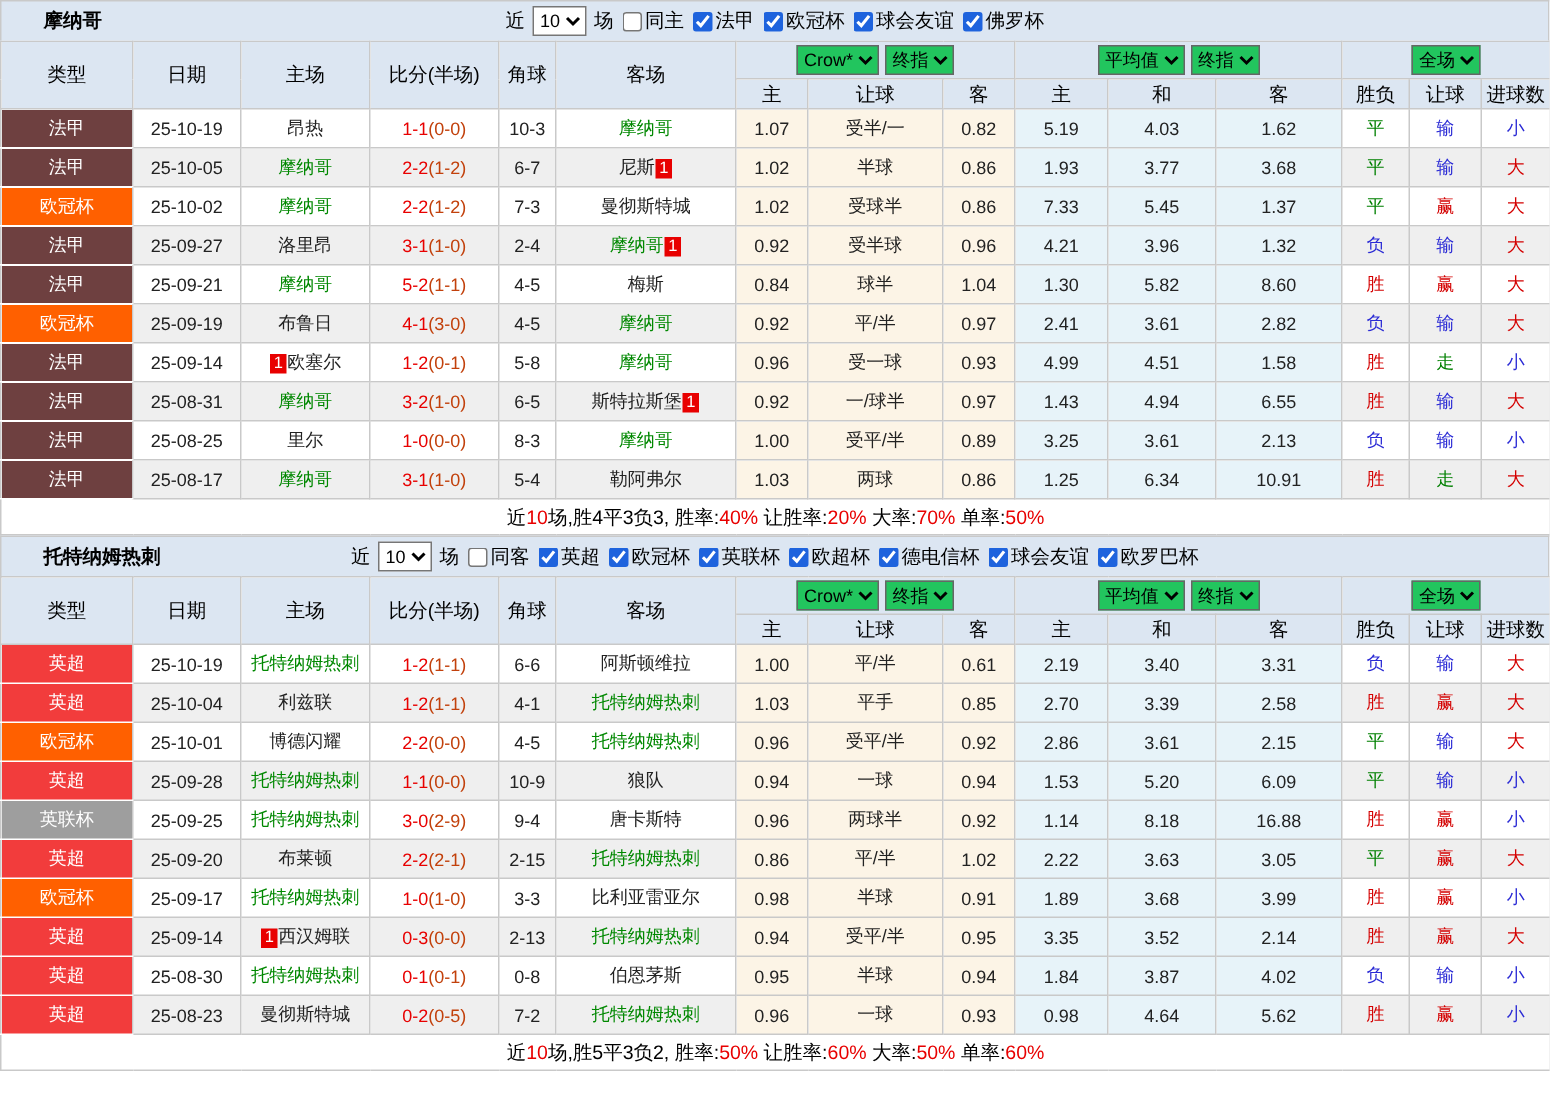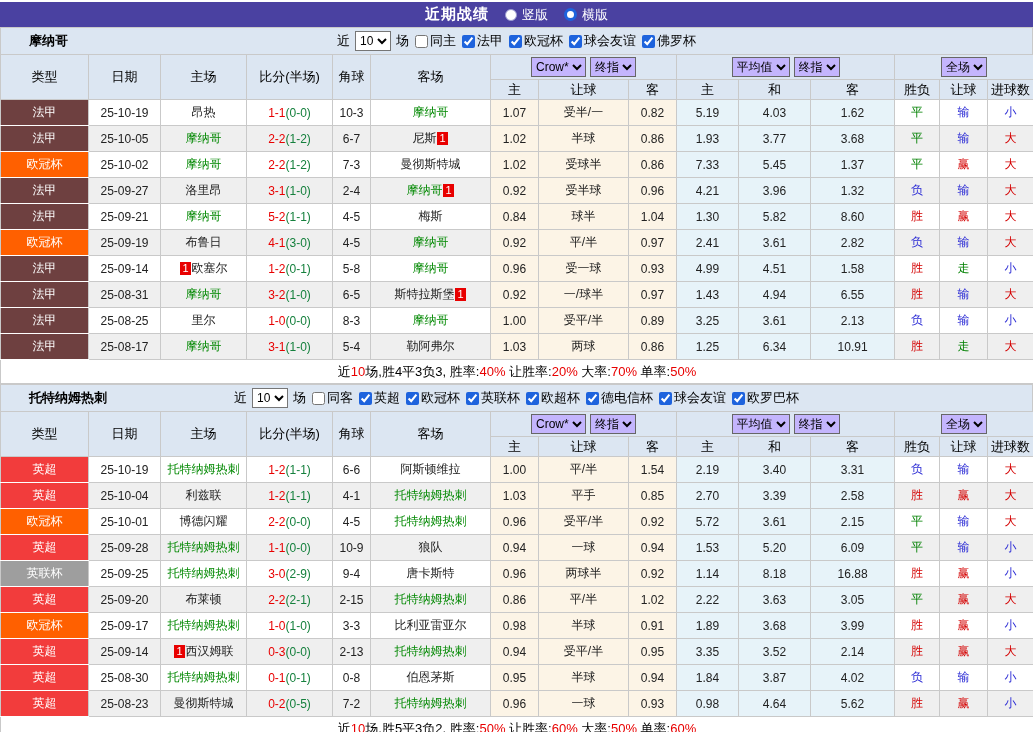--- a/index.html
+++ b/index.html
@@ -16,48 +16,37 @@
   .filter-controls{margin:0 auto;display:flex;align-items:center;gap:3px;}
   .filter-controls select{height:20px;font-size:12px;border:1px solid #767676;background:#fff;}
   .cb{display:inline-flex;align-items:center;gap:1px;margin-left:3px;cursor:pointer;}
   .cb input{width:13px;height:13px;accent-color:#1e63dd;margin:0 1px 0 0;}
 
   table.tbl{width:1033px;border-collapse:collapse;table-layout:fixed;font-size:12px;color:#222;}
   .tbl th,.tbl td{border:1px solid #c9c9c9;text-align:center;padding:0;white-space:nowrap;overflow:hidden;}
   .tbl thead th{background:var(--panel,#dce6f2);font-weight:normal;font-size:13px;color:#000;}
   .tbl thead tr.h1 th{height:24px;}
   .tbl thead tr.h2 th{height:19px;}
-  .hsel{height:20px;font-size:12px;border:1px solid #666;background:#c4b5fd;margin:0 2px;vertical-align:middle;}
+  .hsel{height:20px;font-size:12px;border:1px solid #666;background:#22c55e;margin:0 2px;vertical-align:middle;}
   .tbl tbody td{height:25px;}
   .tbl tbody tr.alt td{background:var(--stripe,#efefef);}
   .tbl td.c-crow{background:var(--crow,#fcf4e6) !important;}
   .tbl td.c-avg{background:var(--avg,#e7f3f9) !important;}
   .league-cell{color:#fff;border-bottom-color:#fff !important;}
   .team-green{color:var(--green,#008800);}
   .ft{color:var(--scorered,#e80000);}
-  .ht{color:#15803d;}
+  .ht{color:#c2410c;}
   .badge{display:inline-block;background:var(--badgered,#e80000);color:#fff;font-size:11px;line-height:13px;padding:0 2px;margin:0 1px;}
   .tbl tfoot td{height:23px;font-size:13px;background:#fff;color:#000;}
   .tbl tfoot .red{color:var(--statred,#e80000);}
 </style>
 </head>
 <body>
 
 <div class="page">
-  <div class="topbar">
-    <span class="title">近期战绩</span>
-    <span class="radio-item">
-      <span class="radio"></span>
-      <span>竖版</span>
-    </span>
-    <span class="radio-item">
-      <span class="radio selected"></span>
-      <span>横版</span>
-    </span>
-  </div>
   <div id="sections">
       <div class="filter-row">
         <span class="team-name">摩纳哥</span>
         <span class="filter-controls">
           <span>近</span>
           <select class="hsel"><option>10</option></select>
           <span>场</span>
           <label class="cb">
             <input type="checkbox" style="">
             <span>同主</span>
@@ -385,21 +374,21 @@
         <tbody>
           <tr>
             <td class="league-cell" style="background: rgb(242, 60, 60);">英超</td>
             <td>25-10-19</td>
             <td><span class="team-green">托特纳姆热刺</span></td>
             <td><span class="ft">1-2</span><span class="ht">(1-1)</span></td>
             <td>6-6</td>
             <td><span>阿斯顿维拉</span></td>
             <td class="c-crow">1.00</td>
             <td class="c-crow">平/半</td>
-            <td class="c-crow">1.54</td>
+            <td class="c-crow">0.61</td>
             <td class="c-avg">2.19</td>
             <td class="c-avg">3.40</td>
             <td class="c-avg">3.31</td>
             <td class="res" style="color: rgb(43, 43, 213);">负</td>
             <td class="res" style="color: rgb(43, 43, 213);">输</td>
             <td class="res" style="color: rgb(212, 0, 0);">大</td>
           </tr>
           <tr class="alt">
             <td class="league-cell" style="background: rgb(242, 60, 60);">英超</td>
             <td>25-10-04</td>
@@ -420,21 +409,21 @@
           <tr>
             <td class="league-cell" style="background: rgb(255, 96, 0);">欧冠杯</td>
             <td>25-10-01</td>
             <td><span>博德闪耀</span></td>
             <td><span class="ft">2-2</span><span class="ht">(0-0)</span></td>
             <td>4-5</td>
             <td><span class="team-green">托特纳姆热刺</span></td>
             <td class="c-crow">0.96</td>
             <td class="c-crow">受平/半</td>
             <td class="c-crow">0.92</td>
-            <td class="c-avg">5.72</td>
+            <td class="c-avg">2.86</td>
             <td class="c-avg">3.61</td>
             <td class="c-avg">2.15</td>
             <td class="res" style="color: rgb(0, 128, 0);">平</td>
             <td class="res" style="color: rgb(43, 43, 213);">输</td>
             <td class="res" style="color: rgb(212, 0, 0);">大</td>
           </tr>
           <tr class="alt">
             <td class="league-cell" style="background: rgb(242, 60, 60);">英超</td>
             <td>25-09-28</td>
             <td><span class="team-green">托特纳姆热刺</span></td>

